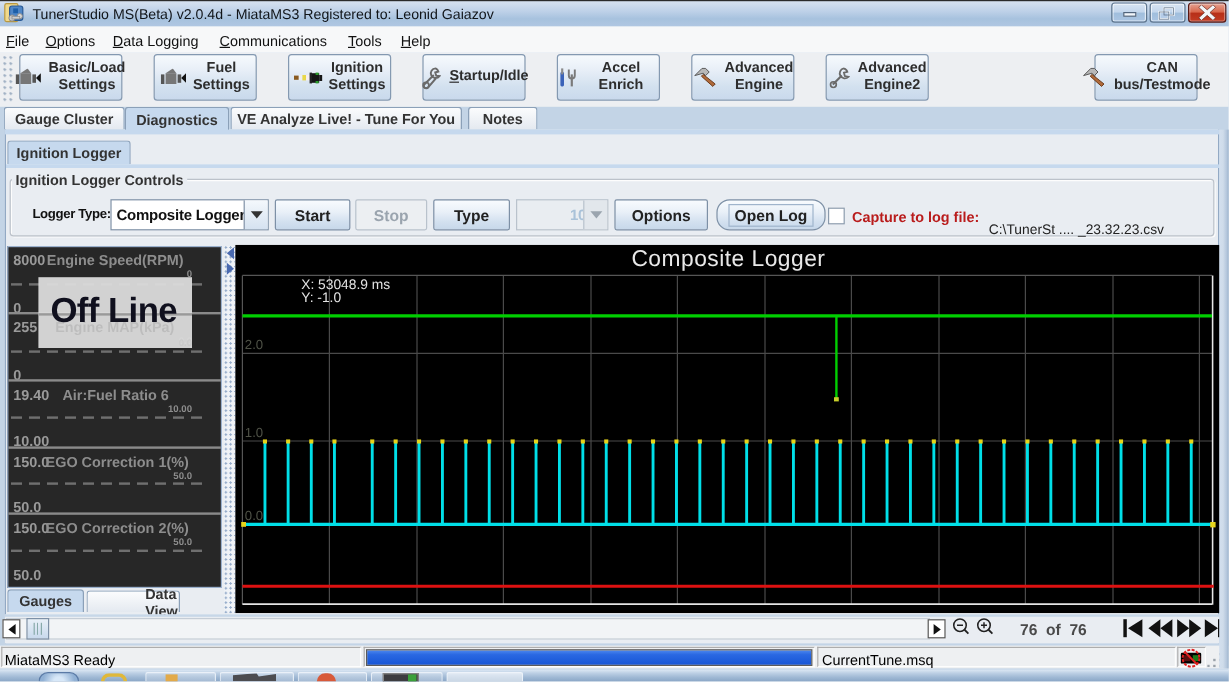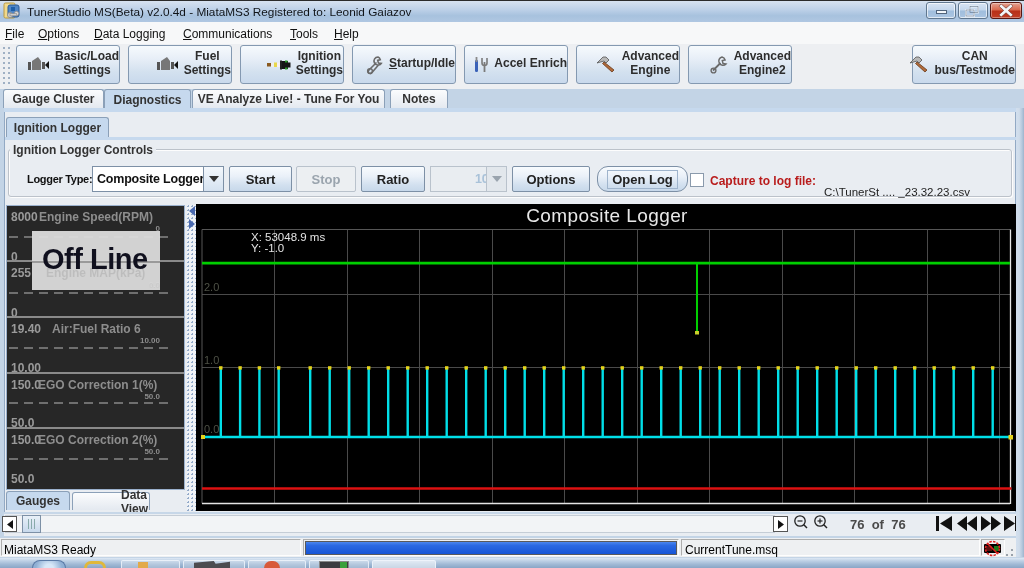--- a/index.html
+++ b/index.html
@@ -10,21 +10,21 @@
 #titletext{left:27px;top:5px;font-size:11.8px;color:#101418;}
 .winbtn{top:2px;height:17px;border-radius:3px;border:1px solid #60778f;box-shadow:inset 0 0 0 1px rgba(255,255,255,.65);background:linear-gradient(180deg,#d8e4f3 0%,#c3d6ec 47%,#a0bedd 53%,#abc5e2 100%);}
 #closebtn{background:linear-gradient(180deg,#e5a292 0%,#d8664a 47%,#b72f18 53%,#c23d24 100%);border:1px solid #571712;box-shadow:inset 0 0 0 1px rgba(255,255,255,.35);}
 
 #menubar{left:0;top:22px;width:1024px;height:22px;background:#f7f8f9;}
 .mi{top:27px;font-size:12px;font-weight:normal;color:#111;}
 .mi span{text-decoration:underline;}
 
 #toolbar{left:0;top:44px;width:1024px;height:45px;background:#edeff2;}
 #tgrip{left:2px;top:46px;width:10px;height:39px;background-image:radial-gradient(circle at 2px 2px,#9fb0c4 1px,transparent 1.2px);background-size:5px 5px;}
-.tbtn{top:45px;width:104px;height:39px;border:1px solid #8499b1;border-radius:3px;background:linear-gradient(180deg,#f6fafd 0%,#e7eef7 35%,#d3e1ef 70%,#c9d9ec 100%);display:flex;align-items:center;justify-content:flex-end;font-size:12px;font-weight:bold;color:#2d2d2d;line-height:14px;text-align:center;}
+.tbtn{top:45px;width:86px;height:39px;border:1px solid #8499b1;border-radius:3px;background:linear-gradient(180deg,#f6fafd 0%,#e7eef7 35%,#d3e1ef 70%,#c9d9ec 100%);display:flex;align-items:center;justify-content:center;font-size:12px;font-weight:bold;color:#2d2d2d;line-height:14px;text-align:center;}
 .tbtn svg{margin-right:5px;flex:none;}.tbtn span{transform:translateY(-2px);}
 
 .tab{position:absolute;font-size:12px;font-weight:bold;color:#333;border:1px solid #8ba0b8;border-bottom:none;border-radius:3px 3px 0 0;background:linear-gradient(180deg,#fbfcfd,#e4e9f0);display:flex;align-items:center;justify-content:center;}
 .tabsel{background:#c6d9ee;}
 #mainpanel{left:4px;top:108px;width:1012px;height:428px;background:#e9edf2;border-left:1px solid #92a9c4;border-right:1px solid #92a9c4;}
 #tabband{left:4px;top:108px;width:1012px;height:4px;background:#c6d9ee;}
 
 #grpbox{left:8px;top:149px;width:1004px;height:48px;border:1px solid #bcc2ca;border-radius:3px;box-shadow:1px 1px 0 #fdfdfd, inset 1px 1px 0 #fdfdfd;}
 #grplabel{left:10px;top:143px;font-size:12px;font-weight:bold;color:#333;background:#e9edf2;padding:0 3px;}
 .cbtn{top:166px;height:26px;border:1px solid #7d90a6;border-radius:2px;background:linear-gradient(180deg,#f8fbfe 0%,#e9f0f8 40%,#d2e0ef 75%,#c7d8ea 100%);font-size:13px;font-weight:bold;color:#222;display:flex;align-items:center;justify-content:center;white-space:nowrap;}
@@ -183,21 +183,21 @@
     <div class="abs" id="grplabel">Ignition Logger Controls</div>
     <div class="abs" style="left:27px;top:173px;font-size:11px;font-weight:bold;color:#111;white-space:nowrap;letter-spacing:-0.3px;">Logger Type:</div>
     <div class="abs combo" style="left:92px;width:132px;">
       <div class="txt">Composite Logger</div>
       <div class="arr">
         <div class="tri"></div>
       </div>
     </div>
     <div class="abs cbtn" style="left:229px;width:63px;">Start</div>
     <div class="abs cbtn dis" style="left:296px;width:60px;">Stop</div>
-    <div class="abs cbtn" style="left:361px;width:64px;">Ratio</div>
+    <div class="abs cbtn" style="left:361px;width:64px;">Type</div>
     <div class="abs combo dis" style="left:430px;width:77px;padding-left:40px;">
       <div class="txt">1000 ms</div>
       <div class="arr">
         <div class="tri"></div>
       </div>
     </div>
     <div class="abs cbtn" style="left:512px;width:78px;">Options</div>
     <div class="abs cbtn" style="left:597px;width:91px;border-radius:11px;">
       <span style="border:1px solid #9fb4cc;padding:1px 4px;white-space:nowrap;">Open Log</span>
     </div>

